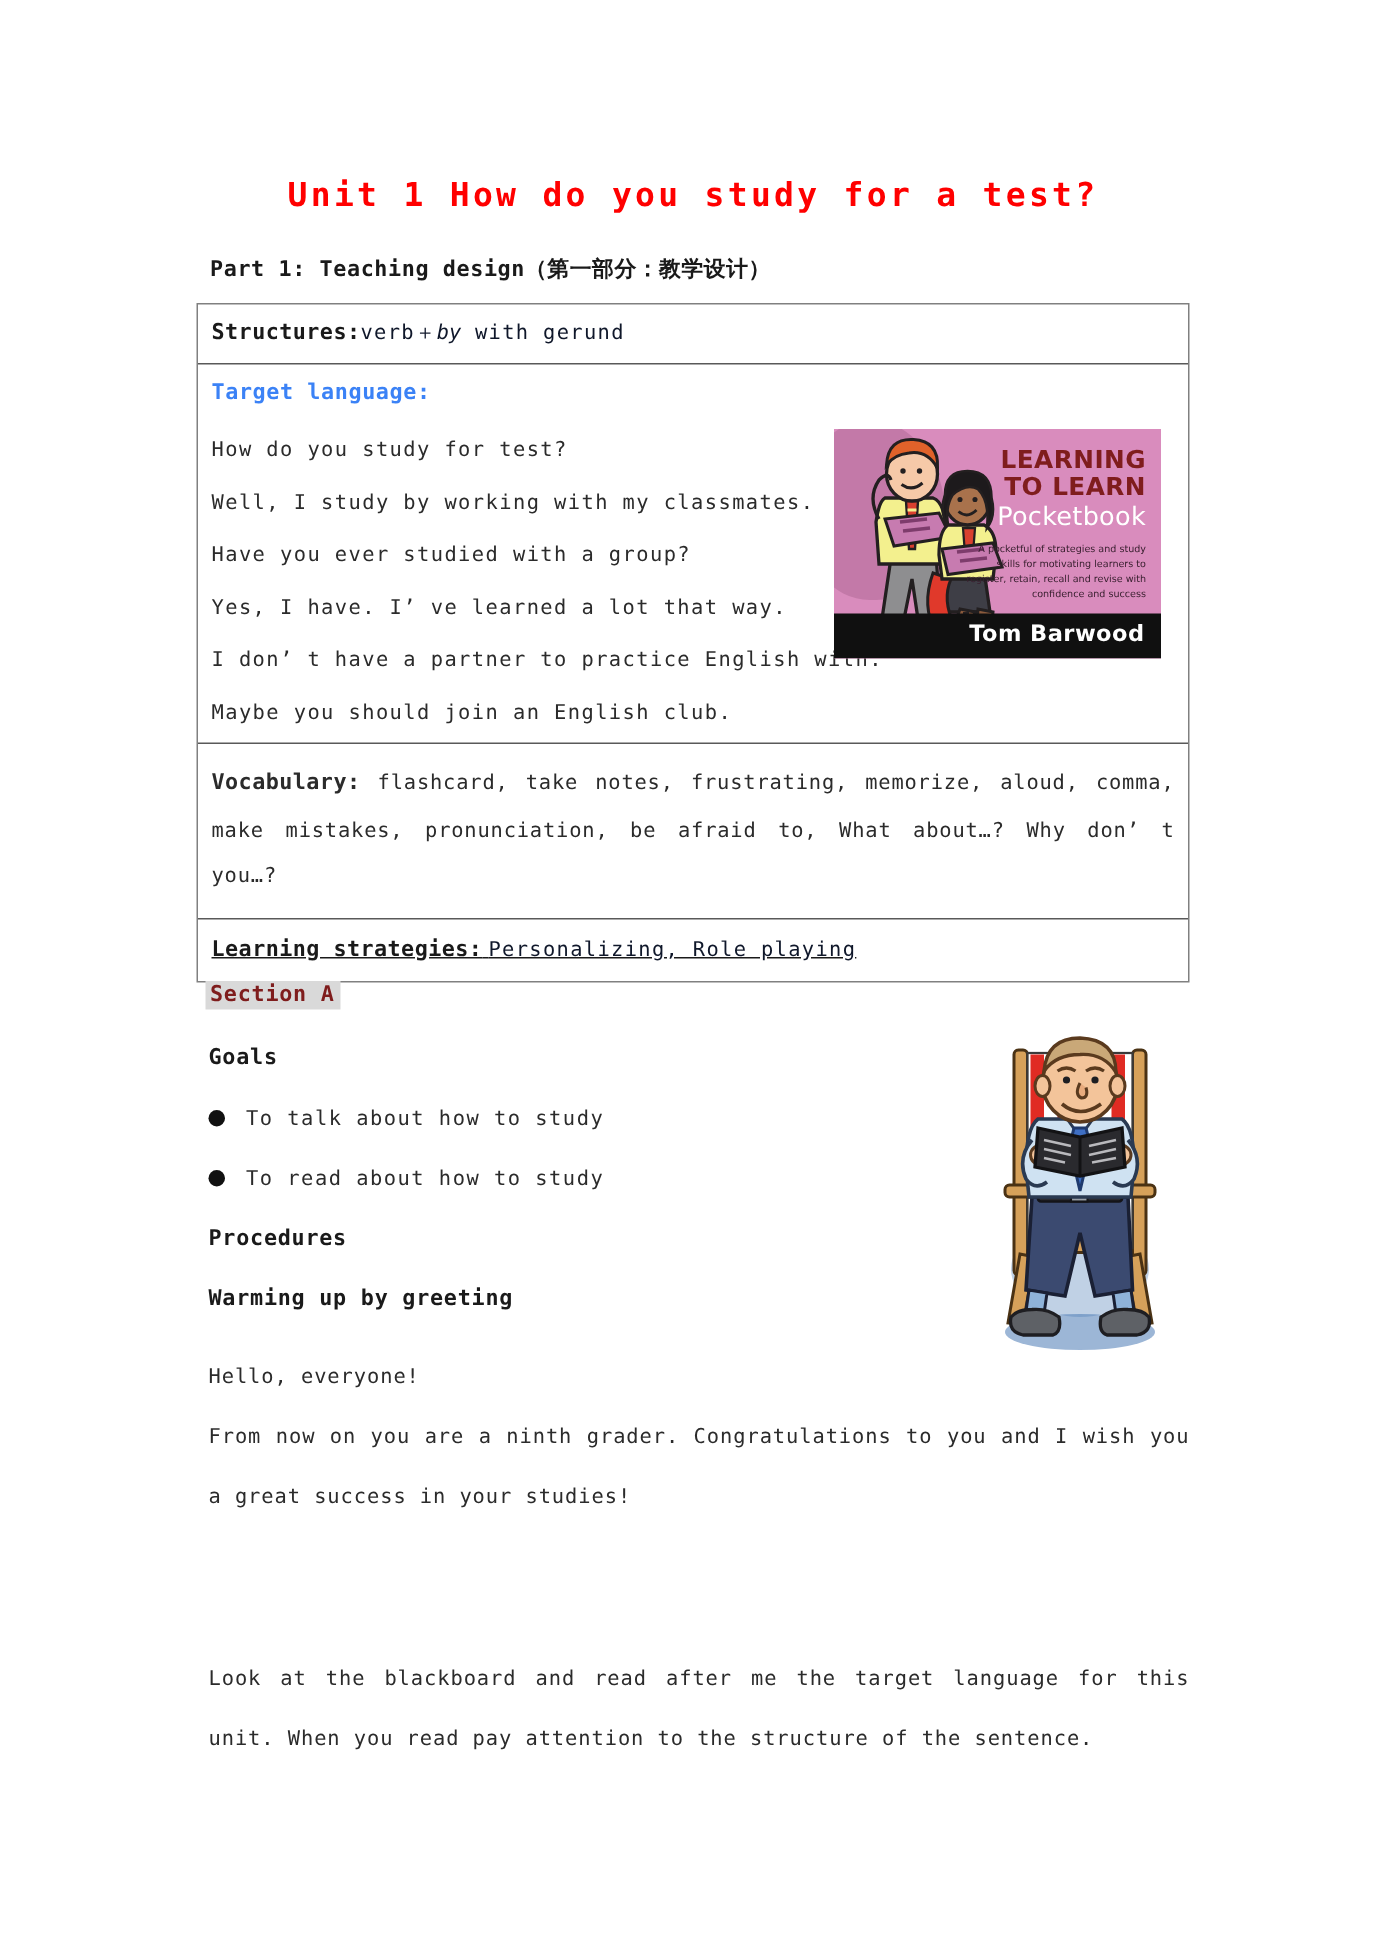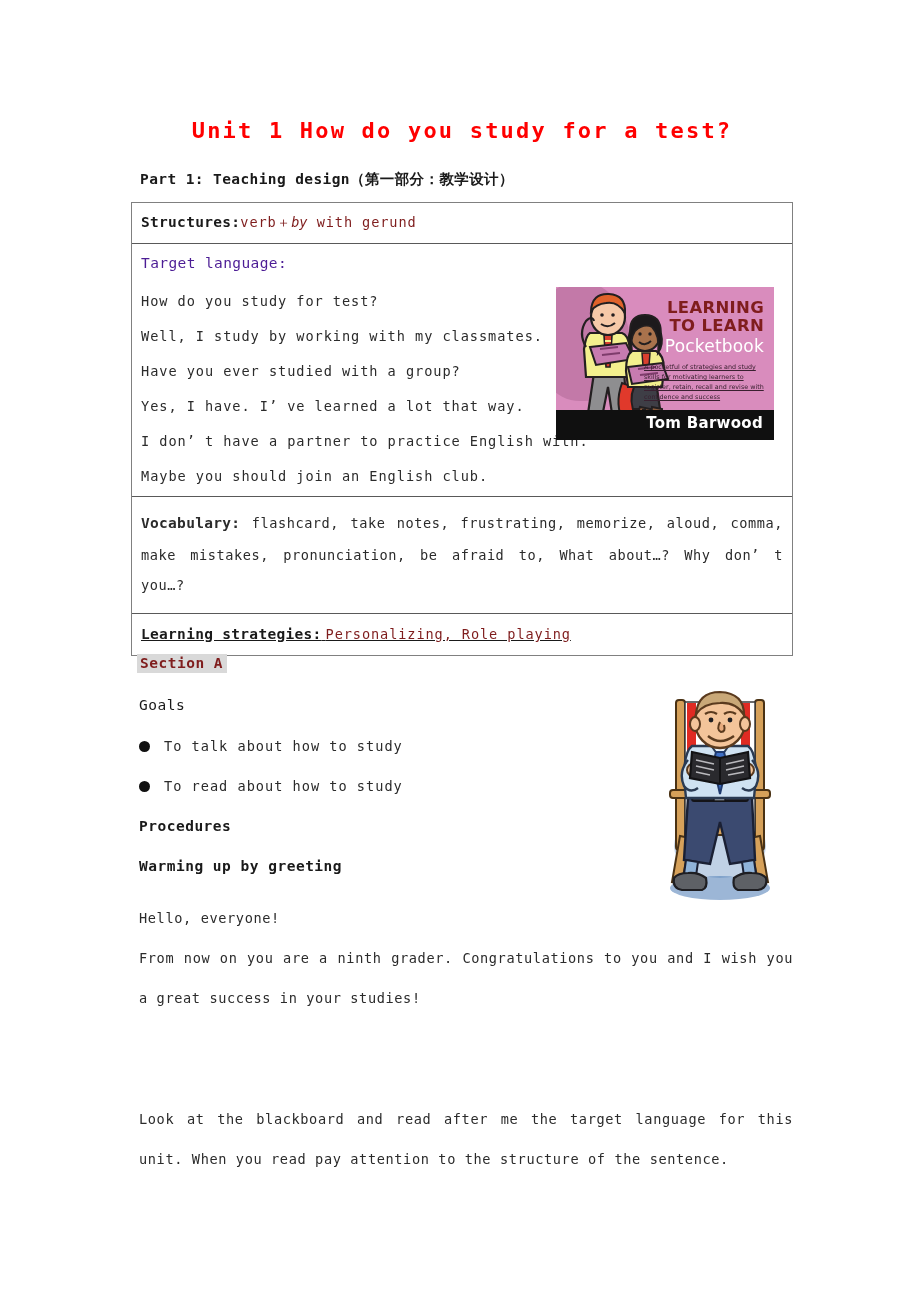--- a/index.html
+++ b/index.html
@@ -71,21 +71,21 @@
   }
   .lbl {
     font-family: "DejaVu Sans Mono", "Liberation Mono", monospace;
     font-weight: bold;
     font-size: 14.5px;
     letter-spacing: 0.3px;
   }
   .body-txt {
     font-family: "DejaVu Sans Mono", "Liberation Mono", monospace;
     font-size: 13.6px;
-    color: #7f1d1d;
+    color: #0f172a;
     letter-spacing: 0.9px;
   }
   .ital { font-style: italic; letter-spacing: 0; }
 
   .row-structures .tbl-cell { padding: 10px 10px 11px 9px; }
 
   .row-target { position: relative; min-height: 253px; }
   .row-target .tl-lines {
     padding: 11px 0 10px 9px;
     width: 430px;
@@ -93,24 +93,24 @@
   .tl-lines .line {
     font-family: "DejaVu Sans Mono", "Liberation Mono", monospace;
     font-size: 13.6px;
     letter-spacing: 0.95px;
     color: #2b2b2b;
     margin-bottom: 19px;
     white-space: nowrap;
   }
   .tl-lines .line:last-child { margin-bottom: 0; }
   .tl-lines .line.head {
-    font-weight: normal;
+    font-weight: bold;
     font-size: 14.5px;
     letter-spacing: 0.4px;
-    color: #4c1d95;
+    color: #3b82f6;
     margin-bottom: 22px;
   }
 
   
   .bookcover {
     position: absolute;
     left: 424px;
     top: 43px;
     width: 218px;
     height: 153px;
@@ -150,22 +150,22 @@
     text-align: right;
     letter-spacing: 0.2px;
   }
   .bc-sub {
     position: absolute;
     right: 10px; top: 76px;
     width: 120px;
     font-family: "DejaVu Sans", "Liberation Sans", sans-serif;
     font-size: 6.4px;
     color: #3a2030;
+    text-align: right;
     line-height: 1.55;
-    text-decoration: underline;
   }
   .bc-author {
     position: absolute;
     right: 11px; bottom: 8px;
     font-family: "DejaVu Sans", "Liberation Sans", sans-serif;
     font-weight: bold;
     font-size: 15px;
     color: #ffffff;
     letter-spacing: 0.3px;
     text-align: center;
@@ -198,21 +198,21 @@
     font-weight: bold;
     font-size: 14.5px;
     letter-spacing: 0.5px;
     color: #7f1d1d;
   }
 
   .goals-head {
     position: absolute;
     left: 139px; top: 697px;
     font-family: "DejaVu Sans Mono", "Liberation Mono", monospace;
-    font-weight: normal;
+    font-weight: bold;
     font-size: 14.5px;
     letter-spacing: 0.5px;
   }
   .bullet-row {
     position: absolute;
     left: 139px;
     font-family: "DejaVu Sans Mono", "Liberation Mono", monospace;
     font-size: 13.6px;
     color: #2b2b2b;
     letter-spacing: 1px;

